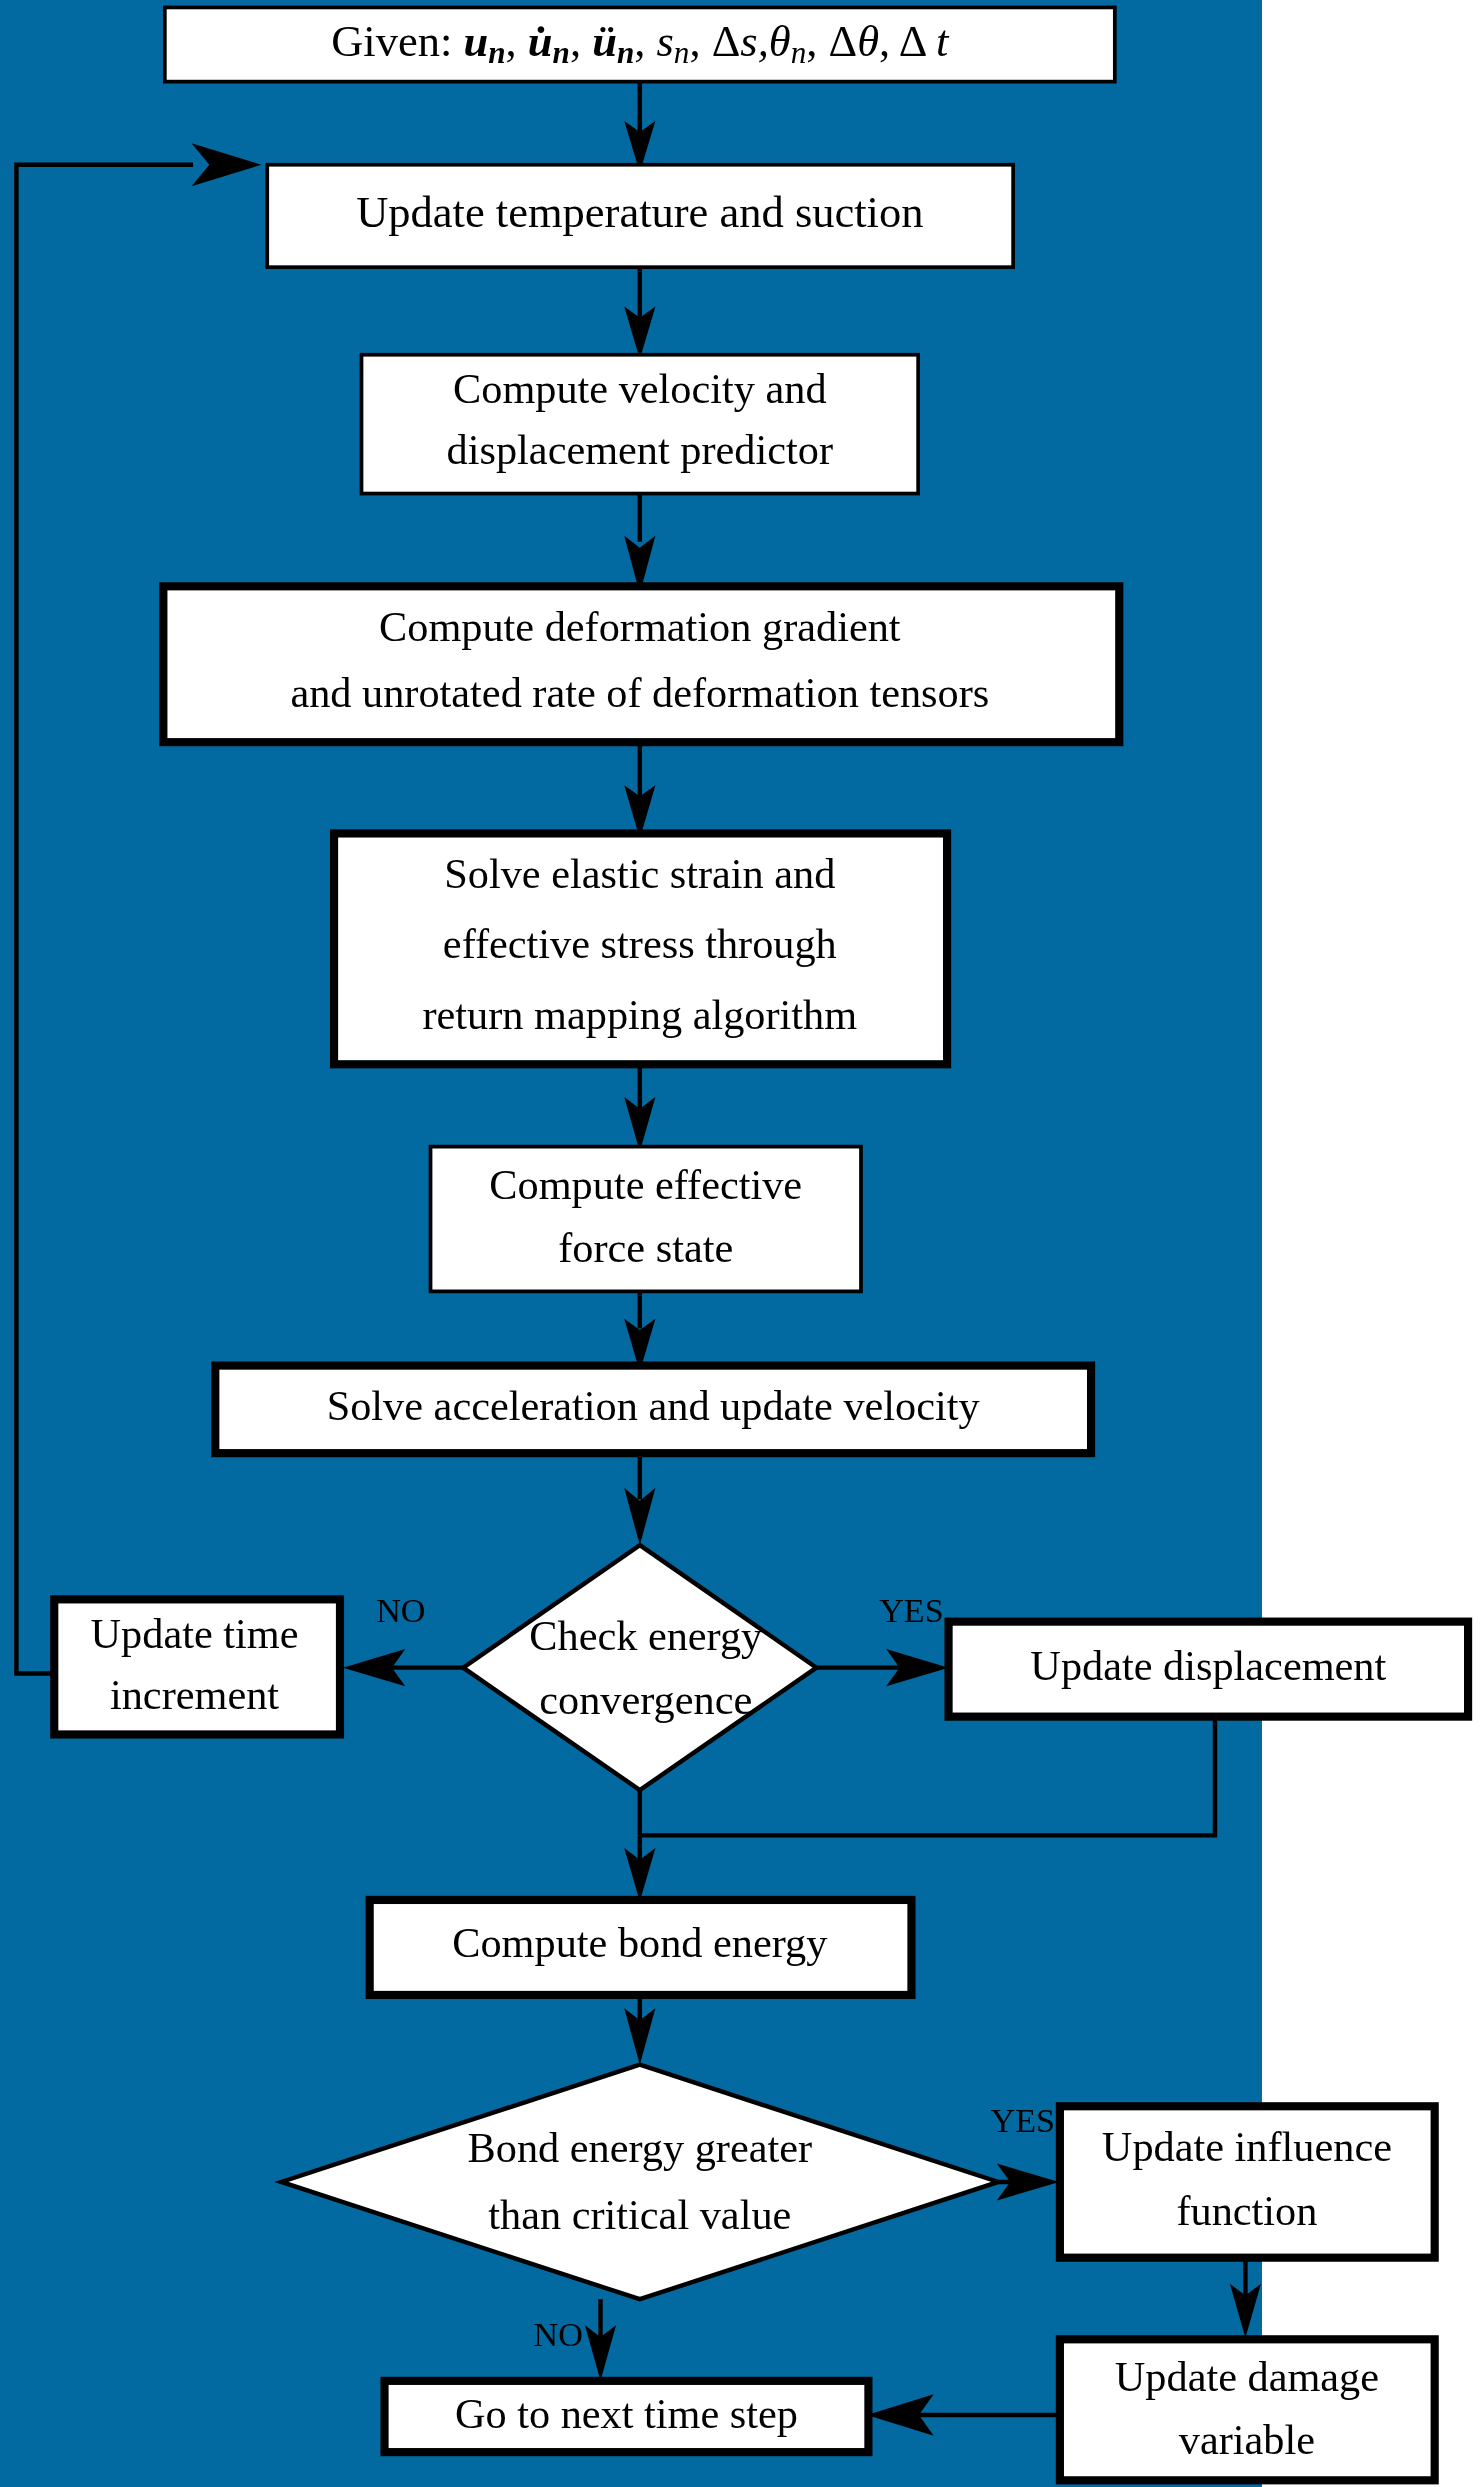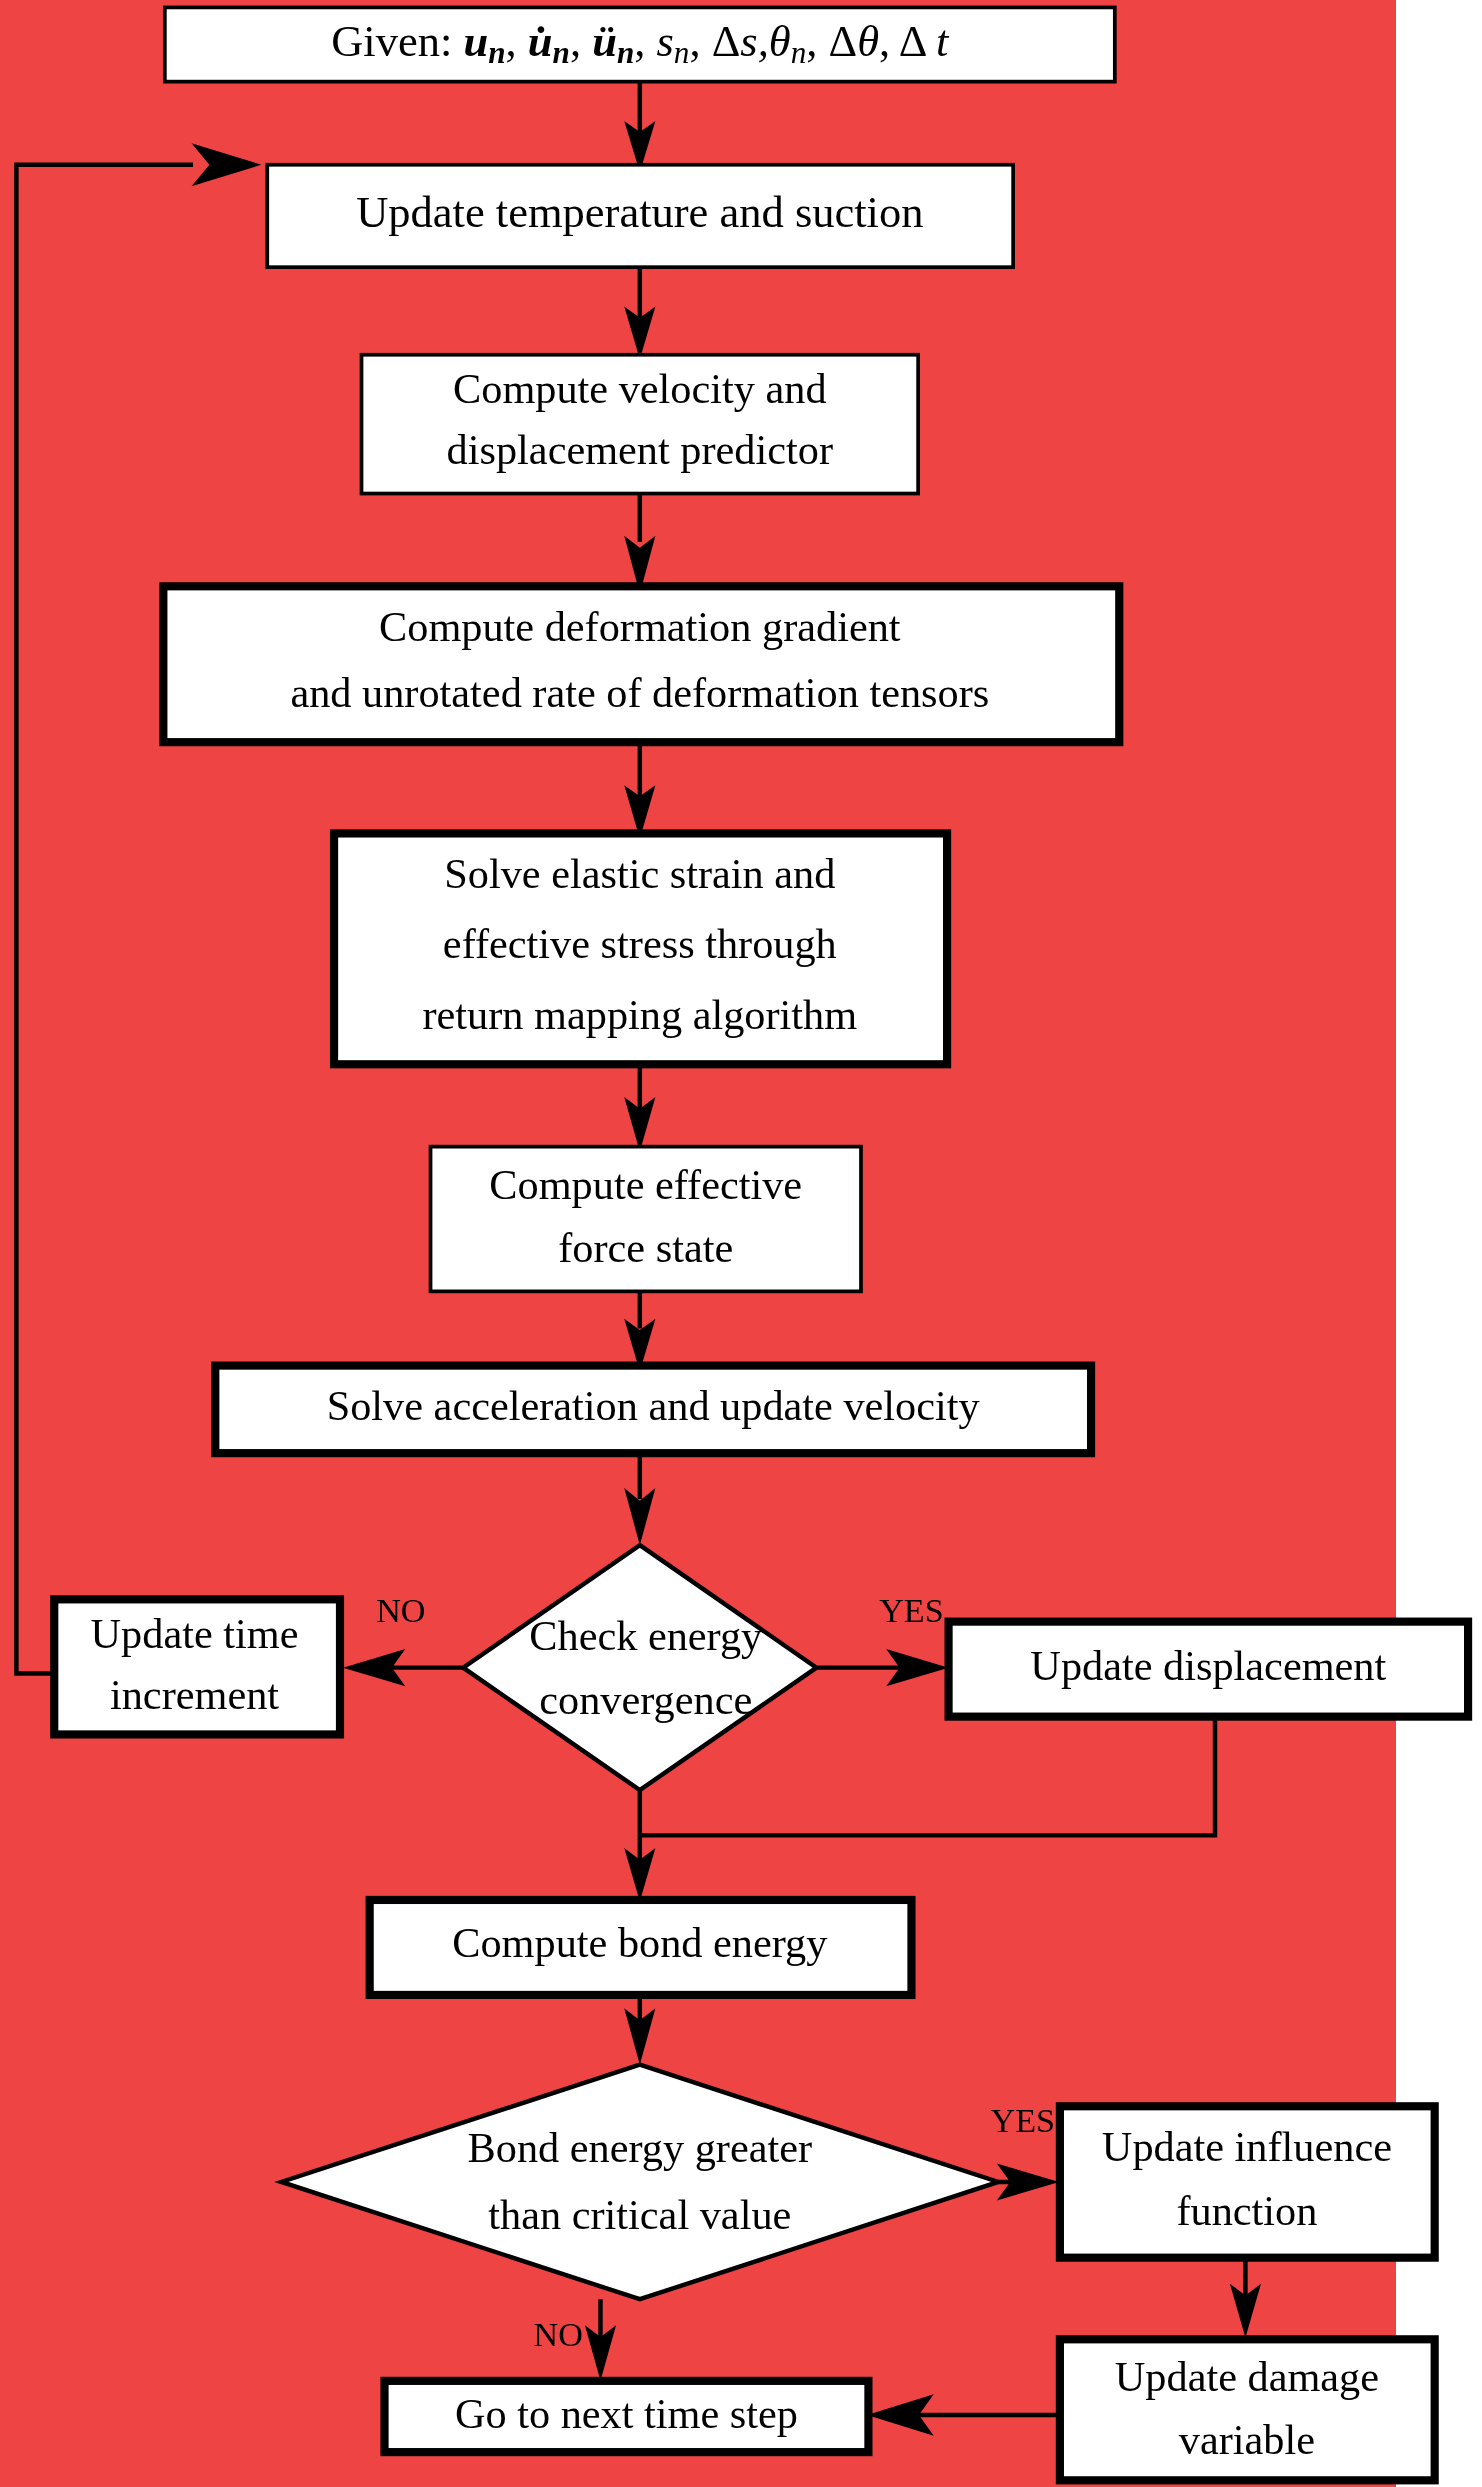--- a/index.html
+++ b/index.html
@@ -3,23 +3,23 @@
 <meta charset="utf-8">
 <title>Flowchart</title>
 <style>
   html, body {
     margin: 0;
     padding: 0;
     background: #ffffff;
   }
   #flow-root {
     position: relative;
-    width: 1396px;
+    width: 1262px;
     height: 2487px;
-    background: #ef4444;
+    background: #0369a1;
     font-family: "Liberation Serif", "DejaVu Serif", serif;
   }
   svg.flow-canvas {
     position: absolute;
     top: 0;
     left: 0;
     width: 1483px;
     height: 2487px;
     display: block;
   }

